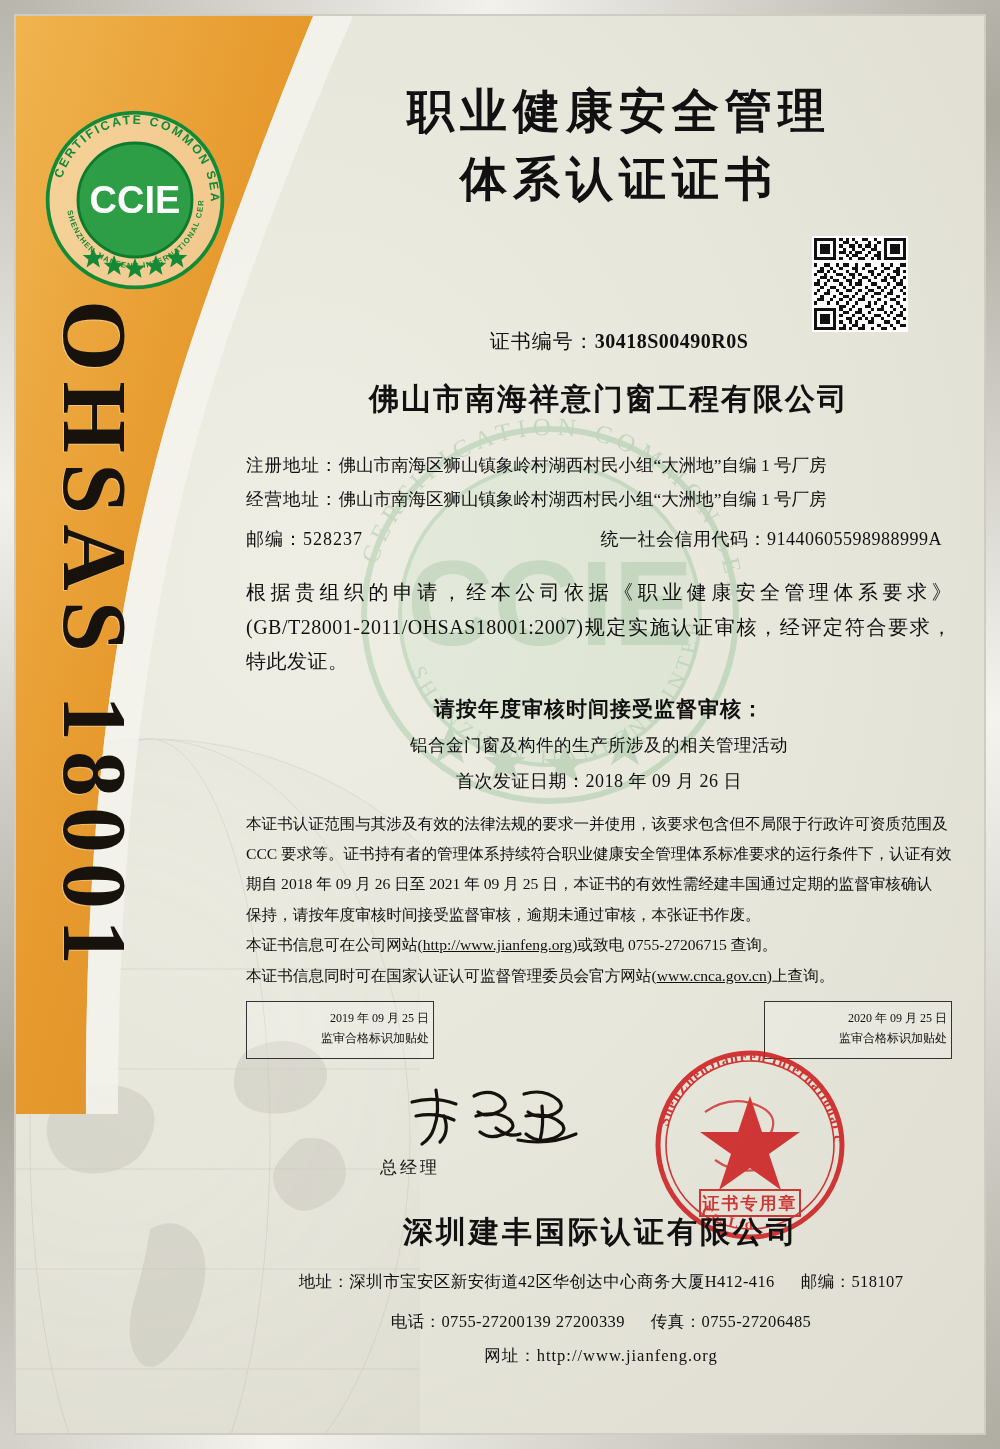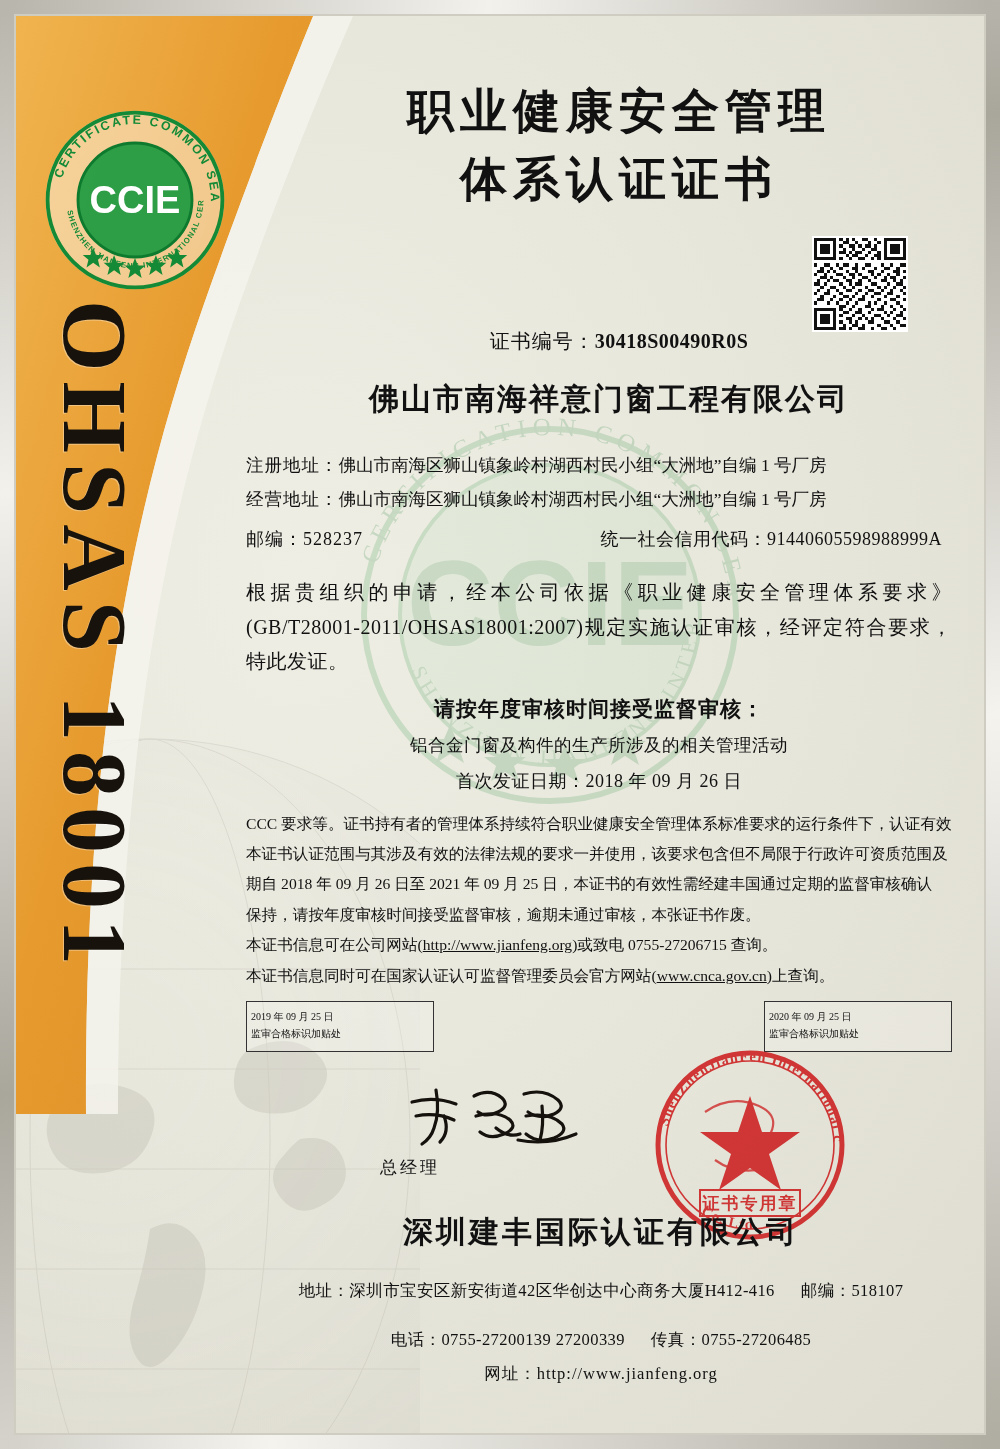--- a/index.html
+++ b/index.html
@@ -166,23 +166,23 @@
 
   .stamp-boxes{
     margin-top:10px;
     display:flex;justify-content:space-between;
     width:706px;
   }
   .stamp-box{
     width:178px;
     border:1.4px solid #333;
     padding:7px 4px 9px 4px;
-    text-align:left;
-    font-family:"Liberation Serif",serif;
-    font-size:10px;
+    text-align:right;
+    font-family:"Liberation Serif",serif;
+    font-size:12px;
     line-height:1.65;
     color:#111;
     background:rgba(255,255,255,.18);
   }
 
   
   .signature{
     position:absolute;left:380px;top:1082px;width:230px;text-align:left;
   }
   .sig-svg{display:block;margin:0 auto;}
@@ -196,21 +196,21 @@
   }
 
   
   .footer{
     position:absolute;left:246px;top:1212px;width:710px;text-align:center;
   }
   .footer-company{
     font-family:"Liberation Serif",serif;font-weight:700;font-size:30px;letter-spacing:3px;color:#111;
   }
   .footer-line{
-    margin-top:27px;font-family:"Liberation Serif",serif;font-size:16.5px;color:#111;letter-spacing:.4px;
+    margin-top:18px;font-family:"Liberation Serif",serif;font-size:16.5px;color:#111;letter-spacing:.4px;
   }
   .footer-line .gap{display:inline-block;width:26px;}
   .footer-web{
     margin-top:12px;font-family:"Liberation Serif",serif;font-size:16.5px;color:#111;letter-spacing:1px;
   }
 </style>
 </head>
 <body>
 
 <div id="cert">
@@ -553,22 +553,22 @@
     <div class="para">根据贵组织的申请，经本公司依据《职业健康安全管理体系要求》(GB/T28001-2011/OHSAS18001:2007)规定实施认证审核，经评定符合要求，特此发证。</div>
 
     <div class="scope-head">请按年度审核时间接受监督审核：</div>
     <div class="scope-body">铝合金门窗及构件的生产所涉及的相关管理活动</div>
 
     <div class="first-issue">
       <span>首次发证日期：</span><span>2018 年 09 月 26 日</span>
     </div>
 
     <div class="fineprint">
+      <span class="ln">本证书认证范围与其涉及有效的法律法规的要求一并使用，该要求包含但不局限于行政许可资质范围及</span>
       <span class="ln">CCC 要求等。证书持有者的管理体系持续符合职业健康安全管理体系标准要求的运行条件下，认证有效</span>
-      <span class="ln">本证书认证范围与其涉及有效的法律法规的要求一并使用，该要求包含但不局限于行政许可资质范围及</span>
       <span class="ln">期自 2018 年 09 月 26 日至 2021 年 09 月 25 日，本证书的有效性需经建丰国通过定期的监督审核确认</span>
       <span class="ln">保持，请按年度审核时间接受监督审核，逾期未通过审核，本张证书作废。</span>
       <span class="ln">
         <span>本证书信息可在公司网站(</span><span class="link">http://www.jianfeng.org</span><span>)或致电 0755-27206715 查询。</span>
       </span>
       <span class="ln">
         <span>本证书信息同时可在国家认证认可监督管理委员会官方网站(</span><span class="link">www.cnca.gov.cn</span><span>)上查询。</span>
       </span>
     </div>
 

